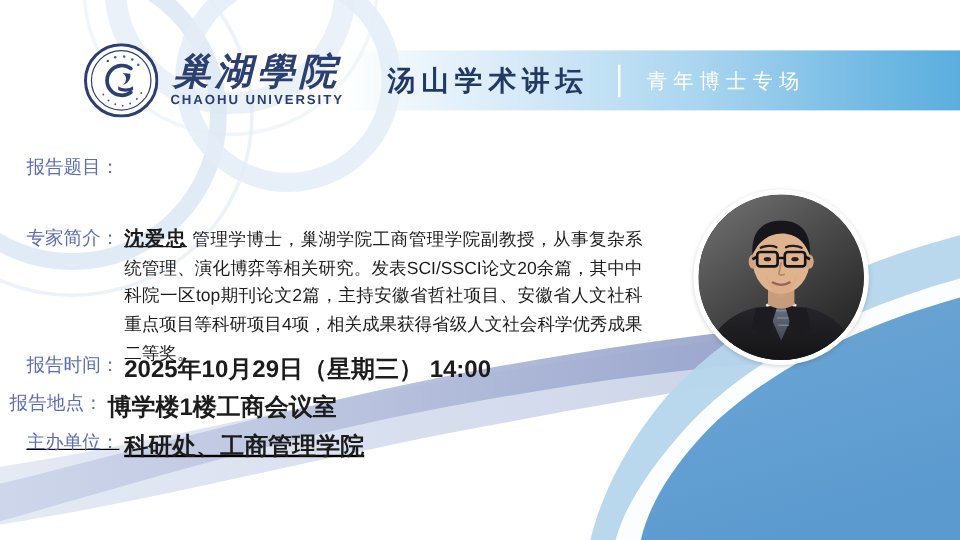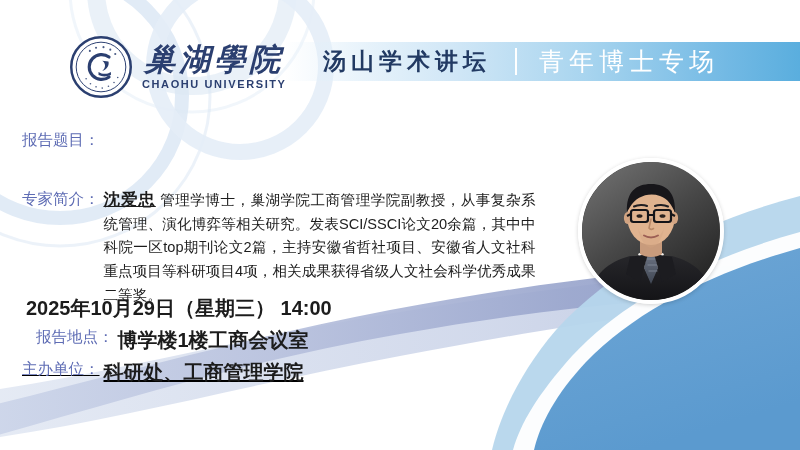--- a/index.html
+++ b/index.html
@@ -32,21 +32,21 @@
     position: absolute;
     top: 0; left: 0;
     width: 800px;
     height: 112px;
   }
   .banner {
     position: absolute;
     left: 285px;
     top: 42px;
     width: 515px;
-    height: 39px;
+    height: 50px;
     background: linear-gradient(to right,
         rgba(255,255,255,0) 0%,
         rgba(226,240,250,0.75) 14%,
         #cfe6f6 34%,
         #a9d5ef 58%,
         #72b9e4 86%,
         #5aaede 100%);
     display: flex;
     align-items: center;
   }
@@ -61,21 +61,21 @@
   .banner-divider {
     width: 2px;
     height: 27px;
     background: #ffffff;
     margin-left: 24px;
     margin-right: 22px;
     flex: 0 0 auto;
   }
   .banner-sub {
     font-family: "Liberation Serif", "DejaVu Serif", serif;
-    font-size: 25px;
+    font-size: 17px;
     color: #ffffff;
     letter-spacing: 5px;
     white-space: nowrap;
   }
 
   
   .logo-wrap {
     position: absolute;
     left: 70px;
     top: 36px;
@@ -147,21 +147,21 @@
     width: 432px;
   }
   .bio-name {
     font-weight: bold;
     font-size: 16.5px;
     letter-spacing: 0.5px;
     text-decoration: underline;
   }
 
   #row-time  { left: 22px; top: 293px; }
-  #row-place { left: 36px; top: 325px; }
+  #row-place { left: 8px; top: 325px; }
   #row-host  { left: 22px; top: 357px; text-decoration: underline; }
 
   
   .portrait {
     position: absolute;
     left: 578px;
     top: 158px;
     width: 146px;
     height: 146px;
     border-radius: 50%;
@@ -276,20 +276,21 @@
     <div class="row" id="row-title">
       <span class="label">报告题目：</span>
     </div>
 
     <div class="row" id="row-bio">
       <span class="label">专家简介：</span>
       <span class="bio-body"><span class="bio-name">沈爱忠</span> <span>管理学博士，巢湖学院工商管理学院副教授，从事复杂系统管理、演化博弈等相关研究。发表SCI/SSCI论文20余篇，其中中科院一区top期刊论文2篇，主持安徽省哲社项目、安徽省人文社科重点项目等科研项目4项，相关成果获得省级人文社会科学优秀成果二等奖。</span></span>
     </div>
 
     <div class="row" id="row-time">
+      <span class="label">报告时间：</span>
       <span class="value">2025年10月29日（星期三） 14:00</span>
     </div>
 
     <div class="row" id="row-place">
       <span class="label">报告地点：</span>
       <span class="value">博学楼1楼工商会议室</span>
     </div>
 
     <div class="row" id="row-host">
       <span class="label">主办单位：</span>

